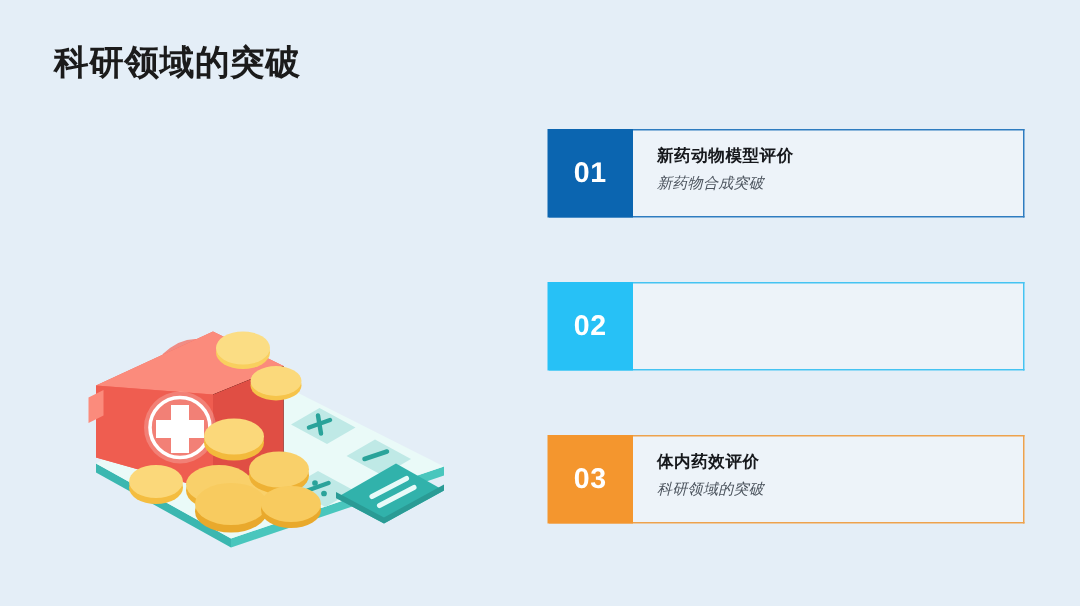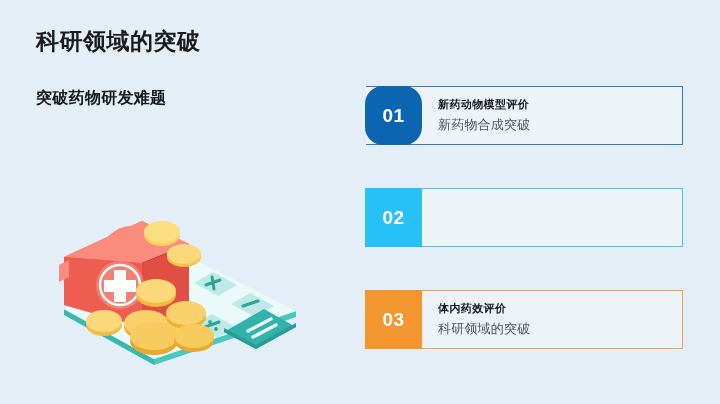--- a/index.html
+++ b/index.html
@@ -106,45 +106,45 @@
   .card-heading {
     font-size: 11px;
     font-weight: bold;
     color: #16181c;
     letter-spacing: 0.4px;
     line-height: 1.2;
     margin: 0 0 6px 0;
     white-space: nowrap;
   }
   .card-sub {
-    font-size: 13px;
+    font-size: 10px;
     color: #4b535d;
     letter-spacing: 0.2px;
     line-height: 1.2;
     margin: 0;
     white-space: nowrap;
+    font-style: italic;
   }
 
   
   .card--1 { border-color: #2e7cc0; }
-  .card--1 .card-num { background: #0b65b0; border-radius: 18px; }
+  .card--1 .card-num { background: #0b65b0; }
   .card--2 { border-color: #45c3f2; text-align: center; }
   .card--2 .card-num { background: #27c1f6; }
   .card--3 { border-color: #eda24d; }
   .card--3 .card-num { background: #f4962e; }
 </style>
 </head>
 <body>
 
 <div class="slide">
 
   <div class="slide-title">科研领域的突破</div>
 
   <div class="left-col">
-    <p class="section-subtitle">突破药物研发难题</p>
   </div>
 
   <div class="illustration">
     <svg width="290" height="170" viewBox="0 0 290 170" xmlns="http://www.w3.org/2000/svg">
 
       <g>
         <polygon points="120,160 30,110 135,48 262,112" fill="#d8f2f1"></polygon>
         <polygon points="120,160 30,110 30,104 120,154" fill="#3bb7b0"></polygon>
         <polygon points="120,160 262,112 262,106 120,154" fill="#49c6bd"></polygon>
         <polygon points="120,154 30,104 135,42 262,106" fill="#eafaf8"></polygon>

